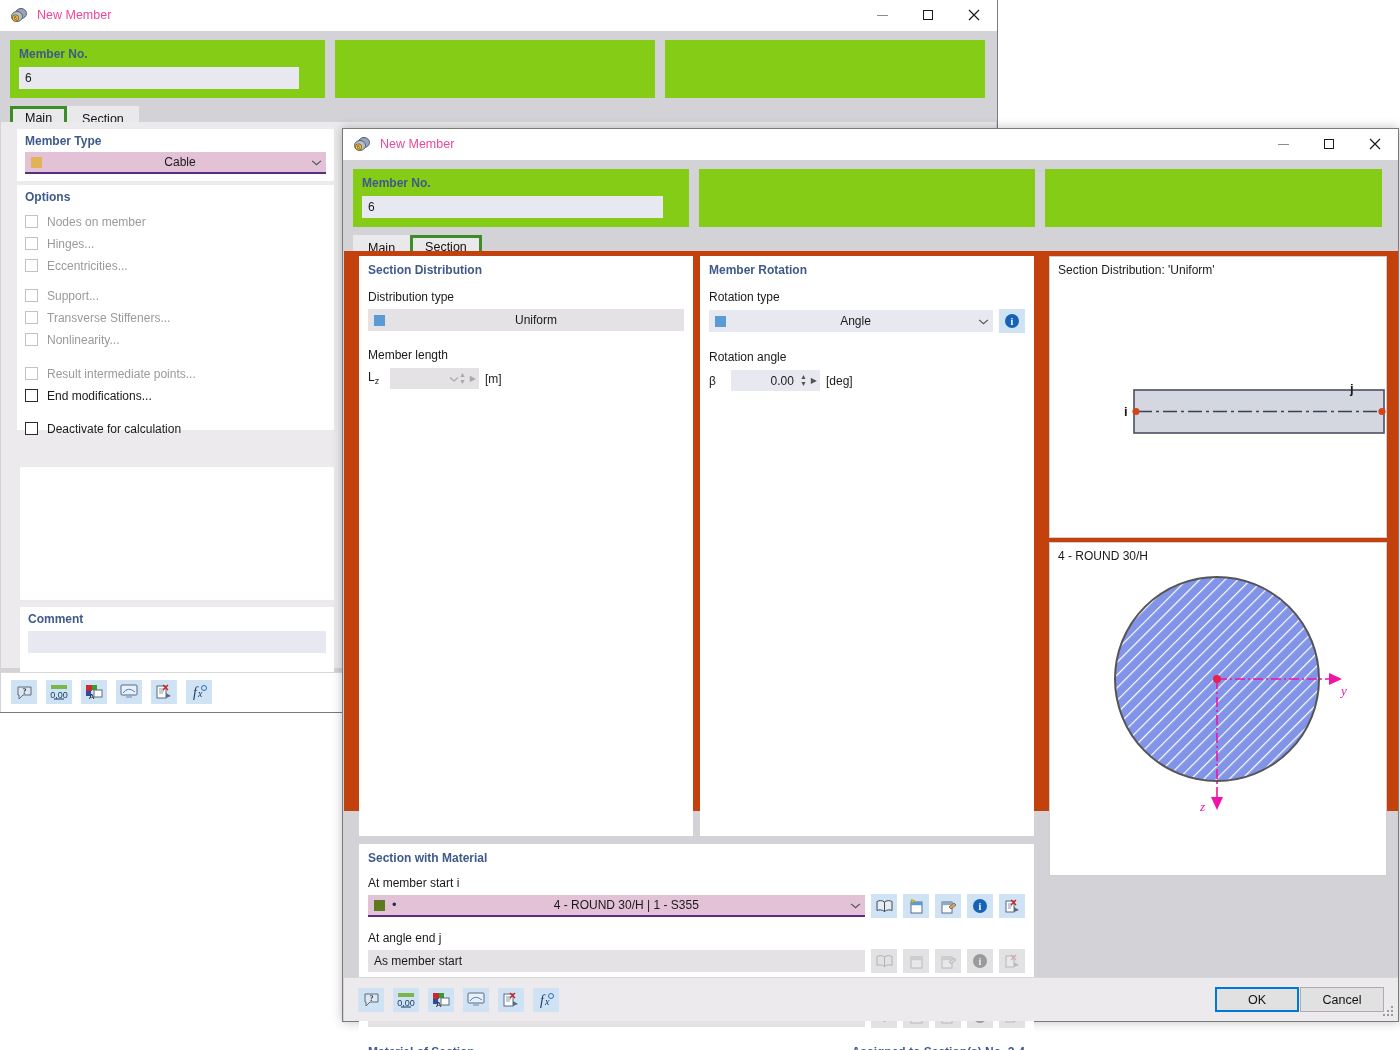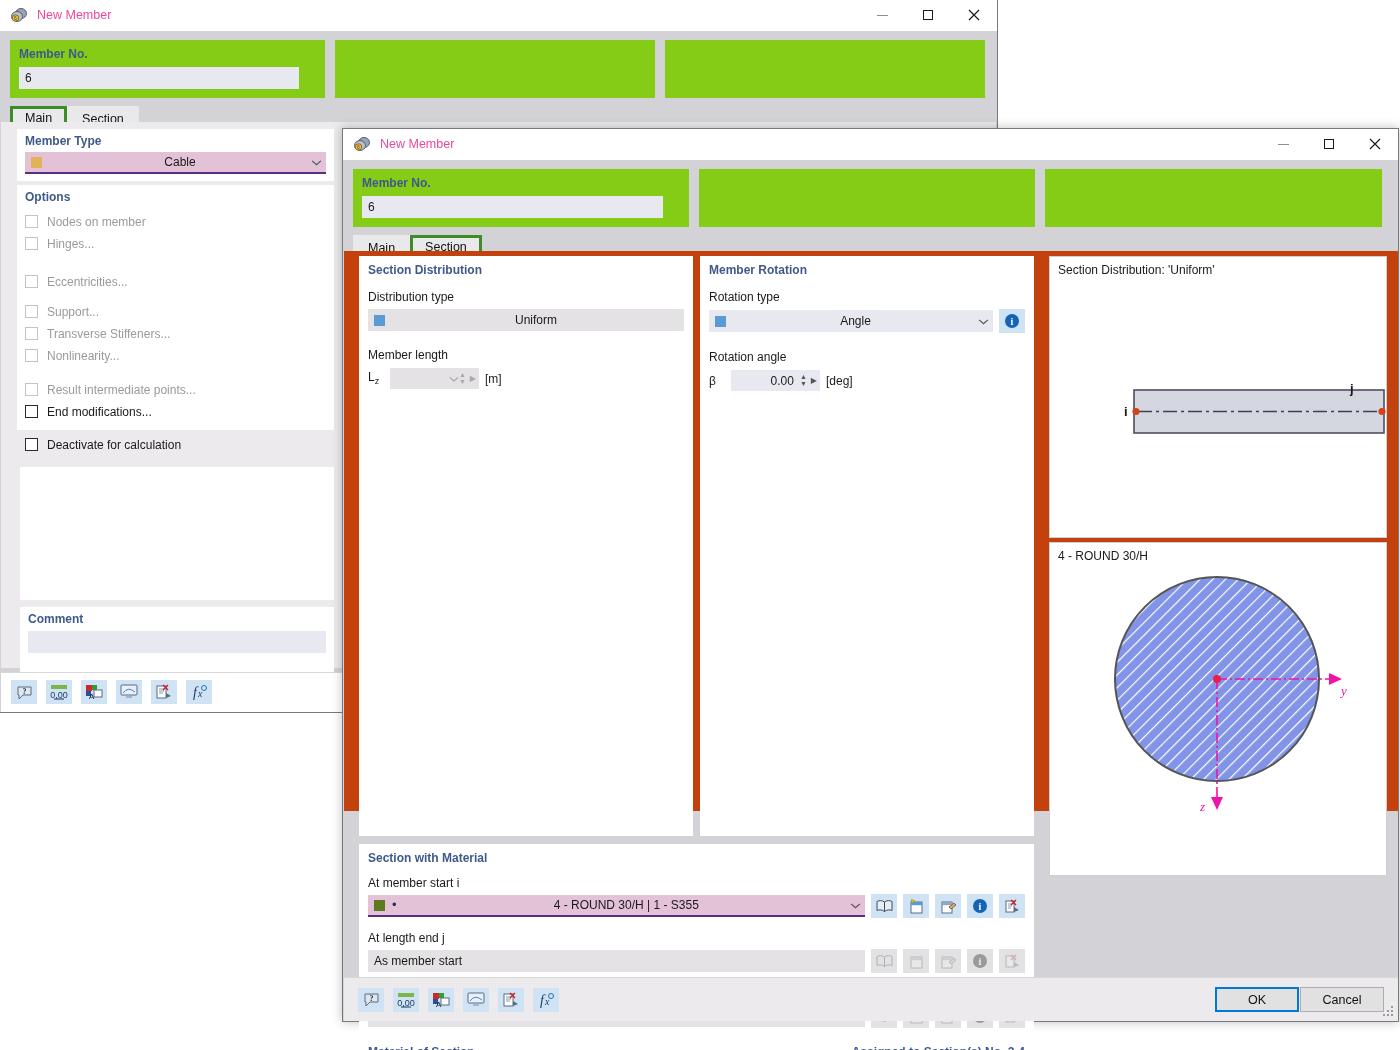--- a/index.html
+++ b/index.html
@@ -157,21 +157,21 @@
       <div class="group" style="position:absolute; left:16px; top:63px; width:317px; height:245px; padding:5px 8px;">
         <div class="group-title" style="margin-bottom:7px;">Options</div>
         <div class="chk dis" style="margin-top:2px;">
           <span class="box"></span>
           <span class="lbl">Nodes on member</span>
           </div>
         <div class="chk dis" style="margin-top:1px;">
           <span class="box"></span>
           <span class="lbl">Hinges...</span>
           </div>
-        <div class="chk dis" style="margin-top:17px;">
+        <div class="chk dis" style="margin-top:1px;">
           <span class="box"></span>
           <span class="lbl">Eccentricities...</span>
           </div>
         <div class="chk dis" style="margin-top:9px;">
           <span class="box"></span>
           <span class="lbl">Support...</span>
           </div>
         <div class="chk dis" style="margin-top:1px;">
           <span class="box"></span>
           <span class="lbl">Transverse Stiffeners...</span>
@@ -393,21 +393,21 @@
           <div class="icbtn">
               <svg width="17" height="15" viewBox="0 0 17 15">
                 <rect x="2" y="2" width="8" height="11" fill="#fff" stroke="#5a6b80"></rect>
                 <path d="M4 5h4M4 7h4M4 9h3" stroke="#8a9aac"></path>
                 <path d="M7 1 L12 6 M12 1 L7 6" stroke="#cc2020" stroke-width="1.4"></path>
                 <path d="M10 8 l5 3 -5 2z" fill="#5a6b80"></path>
               </svg>
             </div>
         </div>
 
-        <div class="field-label" style="margin-top:13px;">At length end j</div>
+        <div class="field-label" style="margin-top:13px;">At angle end j</div>
         <div style="display:flex; align-items:center; gap:6px; margin-top:4px;">
           <div class="readonly" style="flex:1 1 auto;">As member start</div>
           <div class="icbtn dis">
               <svg width="17" height="15" viewBox="0 0 17 15" opacity=".45">
                 <path d="M8.5 3 C6 1 3 1.5 1 2.5 v9 C3 10.5 6 10.5 8.5 12.5 C11 10.5 14 10.5 16 11.5 v-9 C14 1.5 11 1 8.5 3z" fill="#e4e4e4" stroke="#777"></path>
                 <path d="M8.5 3 v9.5" stroke="#777"></path>
               </svg>
             </div>
           <div class="icbtn dis">
               <svg width="17" height="15" viewBox="0 0 17 15" opacity=".45">

